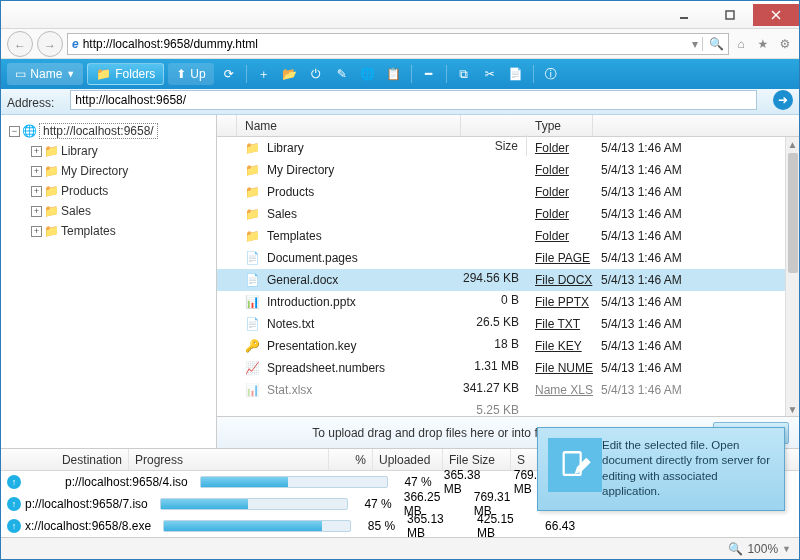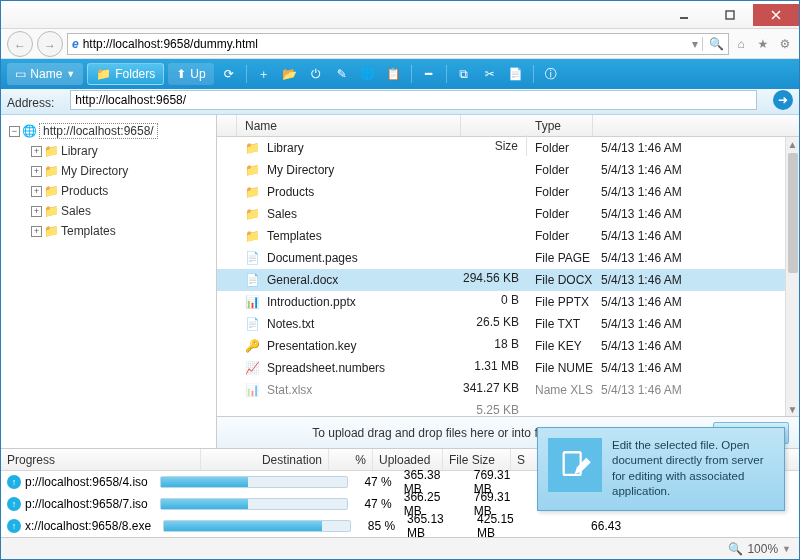--- a/index.html
+++ b/index.html
@@ -42,21 +42,21 @@
 .cname{flex:0 0 224px;}
 .csize{flex:0 0 66px;justify-content:flex-end;margin-top:40px;}
 .ctype{flex:0 0 66px;}
 .cdate{flex:0 0 120px;}
 .rows{flex:1;overflow:hidden;position:relative;}
 .rowsin{position:absolute;inset:0 14px 0 0;overflow:hidden;}
 .row{display:flex;align-items:center;height:22px;color:#222;}
 .row .cell{padding:0 8px;overflow:hidden;white-space:nowrap;}
 .row .cname{flex:0 0 224px;display:flex;align-items:center;gap:6px;}
 .row .csize{flex:0 0 66px;text-align:right;justify-content:flex-end;display:flex;}
-.row .ctype{flex:0 0 66px;}
+.row .ctype{flex:0 0 66px;text-decoration:underline;}
 .row .cdate{flex:0 0 120px;}
 .row.sel{background:#c3e5f6;}
 .row.last{opacity:.55;}
 .fico{width:16px;height:16px;display:flex;align-items:center;justify-content:center;}
 .scroll{position:absolute;right:0;top:0;bottom:0;width:14px;background:#f0f0f0;border-left:1px solid #ddd;display:flex;flex-direction:column;align-items:center;}
 .scroll .ar{height:14px;color:#888;font-size:10px;display:flex;align-items:center;justify-content:center;width:100%;}
 .scroll .thumb{background:#c8c8c8;width:10px;border-radius:2px;margin-top:2px;height:120px;}
 
 .uploadbar{height:32px;border-top:1px solid #ccc;background:linear-gradient(#f8fcff,#eaf3fa);display:flex;align-items:center;padding:0 10px;gap:10px;}
 .uploadbar .msg{flex:1;color:#333;text-align:center;}
@@ -73,24 +73,24 @@
 .uspd{flex:0 0 40px;}
 .uprow{height:22px;display:flex;align-items:center;}
 .uprow .c{padding:0 6px;}
 .uprow .udest{flex:0 0 128px;display:flex;align-items:center;gap:4px;justify-content:flex-start;}
 .uprow .uprog{flex:0 0 200px;}
 .bar{height:12px;background:#e6f0f6;border:1px solid #bcd6e6;position:relative;border-radius:2px;}
 .bar .fill{position:absolute;inset:0 auto 0 0;background:linear-gradient(#7ed0ef,#3cb1e0);}
 .uprow .upct{flex:0 0 44px;text-align:right;}
 .uprow .uupl{flex:0 0 70px;}
 .uprow .ufs{flex:0 0 68px;}
-.uprow .uspd{flex:0 0 40px;margin-left:46px;}
+.uprow .uspd{flex:0 0 40px;}
 .upico{width:14px;height:14px;border-radius:50%;background:#1fb0e6;color:#fff;display:flex;align-items:center;justify-content:center;font-size:9px;}
 
-.tooltip{position:absolute;right:14px;bottom:26px;width:248px;background:linear-gradient(#bfe5f7,#9cd4ef);border:1px solid #5fa8cf;display:flex;gap:10px;padding:10px;color:#1a3f55;box-shadow:2px 2px 4px rgba(0,0,0,.15);}
+.tooltip{position:absolute;right:14px;bottom:26px;width:248px;background:linear-gradient(#bfe5f7,#9cd4ef);border:1px solid #5fa8cf;display:flex;gap:0;padding:10px;color:#1a3f55;box-shadow:2px 2px 4px rgba(0,0,0,.15);}
 .tooltip .bigico{width:54px;height:54px;background:#5fbfe8;display:flex;align-items:center;justify-content:center;color:#fff;}
 .tooltip .txt{flex:1;font-size:11.5px;line-height:1.35;}
 
 .statusbar{height:22px;border-top:1px solid #ccc;background:#f4f4f4;display:flex;align-items:center;justify-content:flex-end;padding:0 8px;gap:8px;color:#555;}
 .zoom{display:flex;align-items:center;gap:4px;}
 
 svg{display:block}
 </style>
 </head>
 <body>
@@ -344,32 +344,32 @@
     </div>
     <div class="uploadbar">
       <div class="msg">To upload drag and drop files here or into folder structure.</div>
       <button class="browse">Browse...</button>
     </div>
   </div>
 </div>
 
 <div class="uploads" style="position:relative">
   <div class="uphead">
+    <div class="c udest">Destination</div>
     <div class="c uprog">Progress</div>
-    <div class="c udest">Destination</div>
     <div class="c upct">%</div>
     <div class="c uupl">Uploaded</div>
     <div class="c ufs">File Size</div>
     <div class="c uspd">S</div>
   </div>
   <div id="upload-rows">
       <div class="uprow">
         <div class="c udest">
           <span class="upico">↑</span>
-          <span style="overflow:hidden;white-space:nowrap;">p://localhost:9658/4.iso</span>
+          <span style="overflow:hidden;white-space:nowrap;margin-left:40px;">p://localhost:9658/4.iso</span>
         </div>
         <div class="c uprog">
           <div class="bar">
             <div class="fill" style="width:47%"></div>
           </div>
         </div>
         <div class="c upct">47 %</div>
         <div class="c uupl">365.38 MB</div>
         <div class="c ufs">769.31 MB</div>
         <div class="c uspd">66.13</div>

